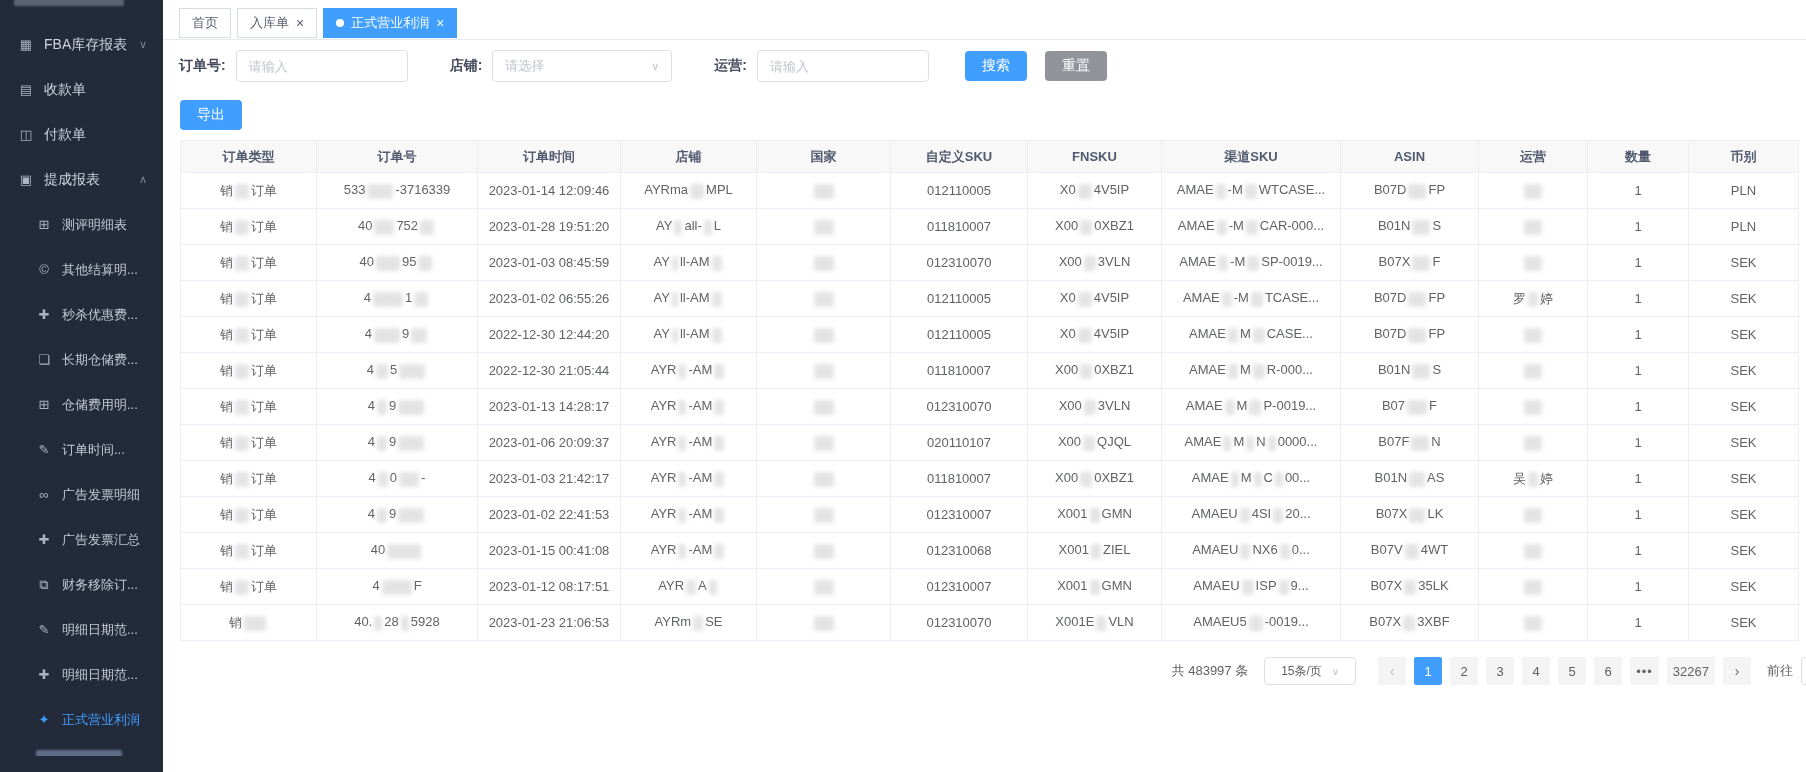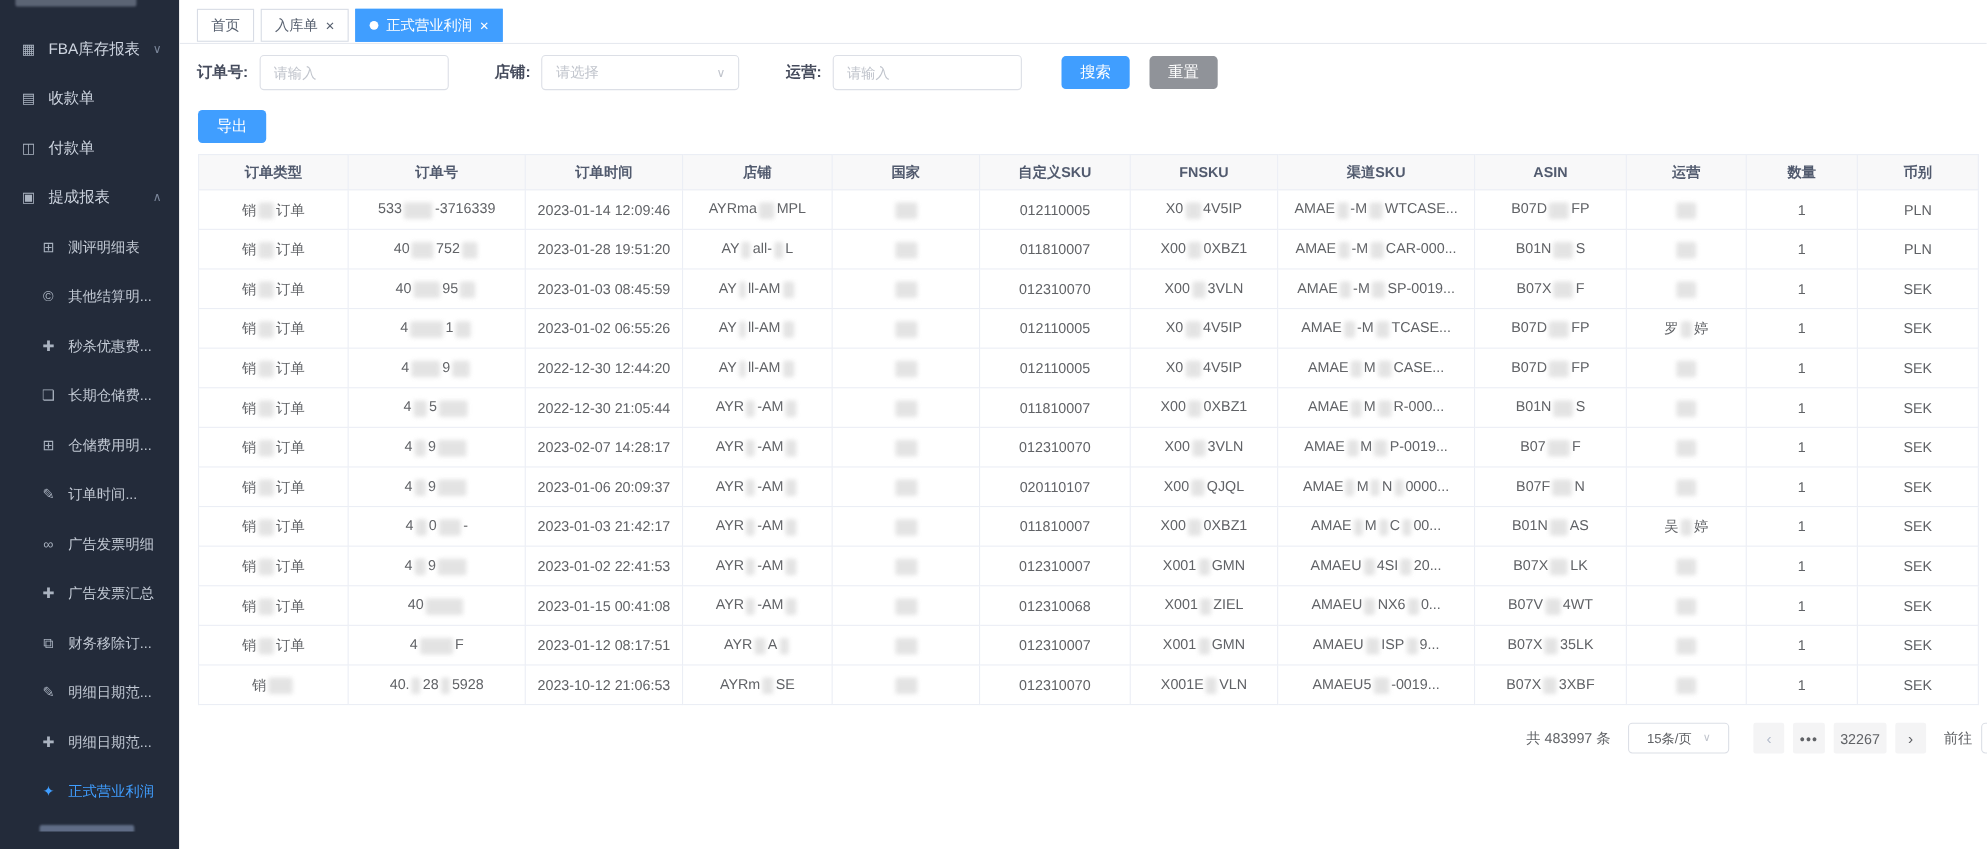--- a/index.html
+++ b/index.html
@@ -305,21 +305,21 @@
           <td><span>X00</span><span class="blur" style="width: 12px;"></span><span>0XBZ1</span></td>
           <td><span>AMAE</span><span class="blur" style="width: 10px;"></span><span>M</span><span class="blur" style="width: 12px;"></span><span>R-000...</span></td>
           <td><span>B01N</span><span class="blur" style="width: 18px;"></span><span>S</span></td>
           <td><span class="blur" style="width: 18px;"></span></td>
           <td>1</td>
           <td>SEK</td>
         </tr>
         <tr>
           <td><span>销</span><span class="blur" style="width: 14px;"></span><span>订单</span></td>
           <td><span>4</span><span class="blur" style="width: 10px;"></span><span>9</span><span class="blur" style="width: 26px;"></span></td>
-          <td>2023-02-07 14:28:17</td>
+          <td>2023-01-13 14:28:17</td>
           <td><span>AYR</span><span class="blur" style="width: 8px;"></span><span>-AM</span><span class="blur" style="width: 10px;"></span></td>
           <td><span class="blur" style="width: 20px;"></span></td>
           <td>012310070</td>
           <td><span>X00</span><span class="blur" style="width: 12px;"></span><span>3VLN</span></td>
           <td><span>AMAE</span><span class="blur" style="width: 10px;"></span><span>M</span><span class="blur" style="width: 12px;"></span><span>P-0019...</span></td>
           <td><span>B07</span><span class="blur" style="width: 20px;"></span><span>F</span></td>
           <td><span class="blur" style="width: 18px;"></span></td>
           <td>1</td>
           <td>SEK</td>
         </tr>
@@ -389,21 +389,21 @@
           <td><span>X001</span><span class="blur" style="width: 10px;"></span><span>GMN</span></td>
           <td><span>AMAEU</span><span class="blur" style="width: 12px;"></span><span>ISP</span><span class="blur" style="width: 10px;"></span><span>9...</span></td>
           <td><span>B07X</span><span class="blur" style="width: 12px;"></span><span>35LK</span></td>
           <td><span class="blur" style="width: 18px;"></span></td>
           <td>1</td>
           <td>SEK</td>
         </tr>
         <tr>
           <td><span>销</span><span class="blur" style="width: 22px;"></span></td>
           <td><span>40.</span><span class="blur" style="width: 8px;"></span><span>28</span><span class="blur" style="width: 8px;"></span><span>5928</span></td>
-          <td>2023-10-12 21:06:53</td>
+          <td>2023-01-23 21:06:53</td>
           <td><span>AYRm</span><span class="blur" style="width: 10px;"></span><span>SE</span></td>
           <td><span class="blur" style="width: 20px;"></span></td>
           <td>012310070</td>
           <td><span>X001E</span><span class="blur" style="width: 10px;"></span><span>VLN</span></td>
           <td><span>AMAEU5</span><span class="blur" style="width: 14px;"></span><span>-0019...</span></td>
           <td><span>B07X</span><span class="blur" style="width: 12px;"></span><span>3XBF</span></td>
           <td><span class="blur" style="width: 18px;"></span></td>
           <td>1</td>
           <td>SEK</td>
         </tr>
@@ -412,20 +412,21 @@
 
   <div class="pager">
     <span class="pg-total">共 483997 条</span>
     <div class="pg-size">
       <span>15条/页</span>
       <span class="chev">∨</span>
     </div>
     <div class="pg-btn arrow">
       <span>‹</span>
     </div>
+    <span id="pg-pages"><div class="pg-btn active" style="display: inline-flex;">1</div><div class="pg-btn" style="display: inline-flex;">2</div><div class="pg-btn" style="display: inline-flex;">3</div><div class="pg-btn" style="display: inline-flex;">4</div><div class="pg-btn" style="display: inline-flex;">5</div><div class="pg-btn" style="display: inline-flex;">6</div></span>
     <div class="pg-btn pg-dots">•••</div>
     <div class="pg-btn">32267</div>
     <div class="pg-btn arrow next">
       <span>›</span>
     </div>
     <span class="pg-goto">前往</span>
     <input class="pg-input" style="">
   </div>
 
 </div>

